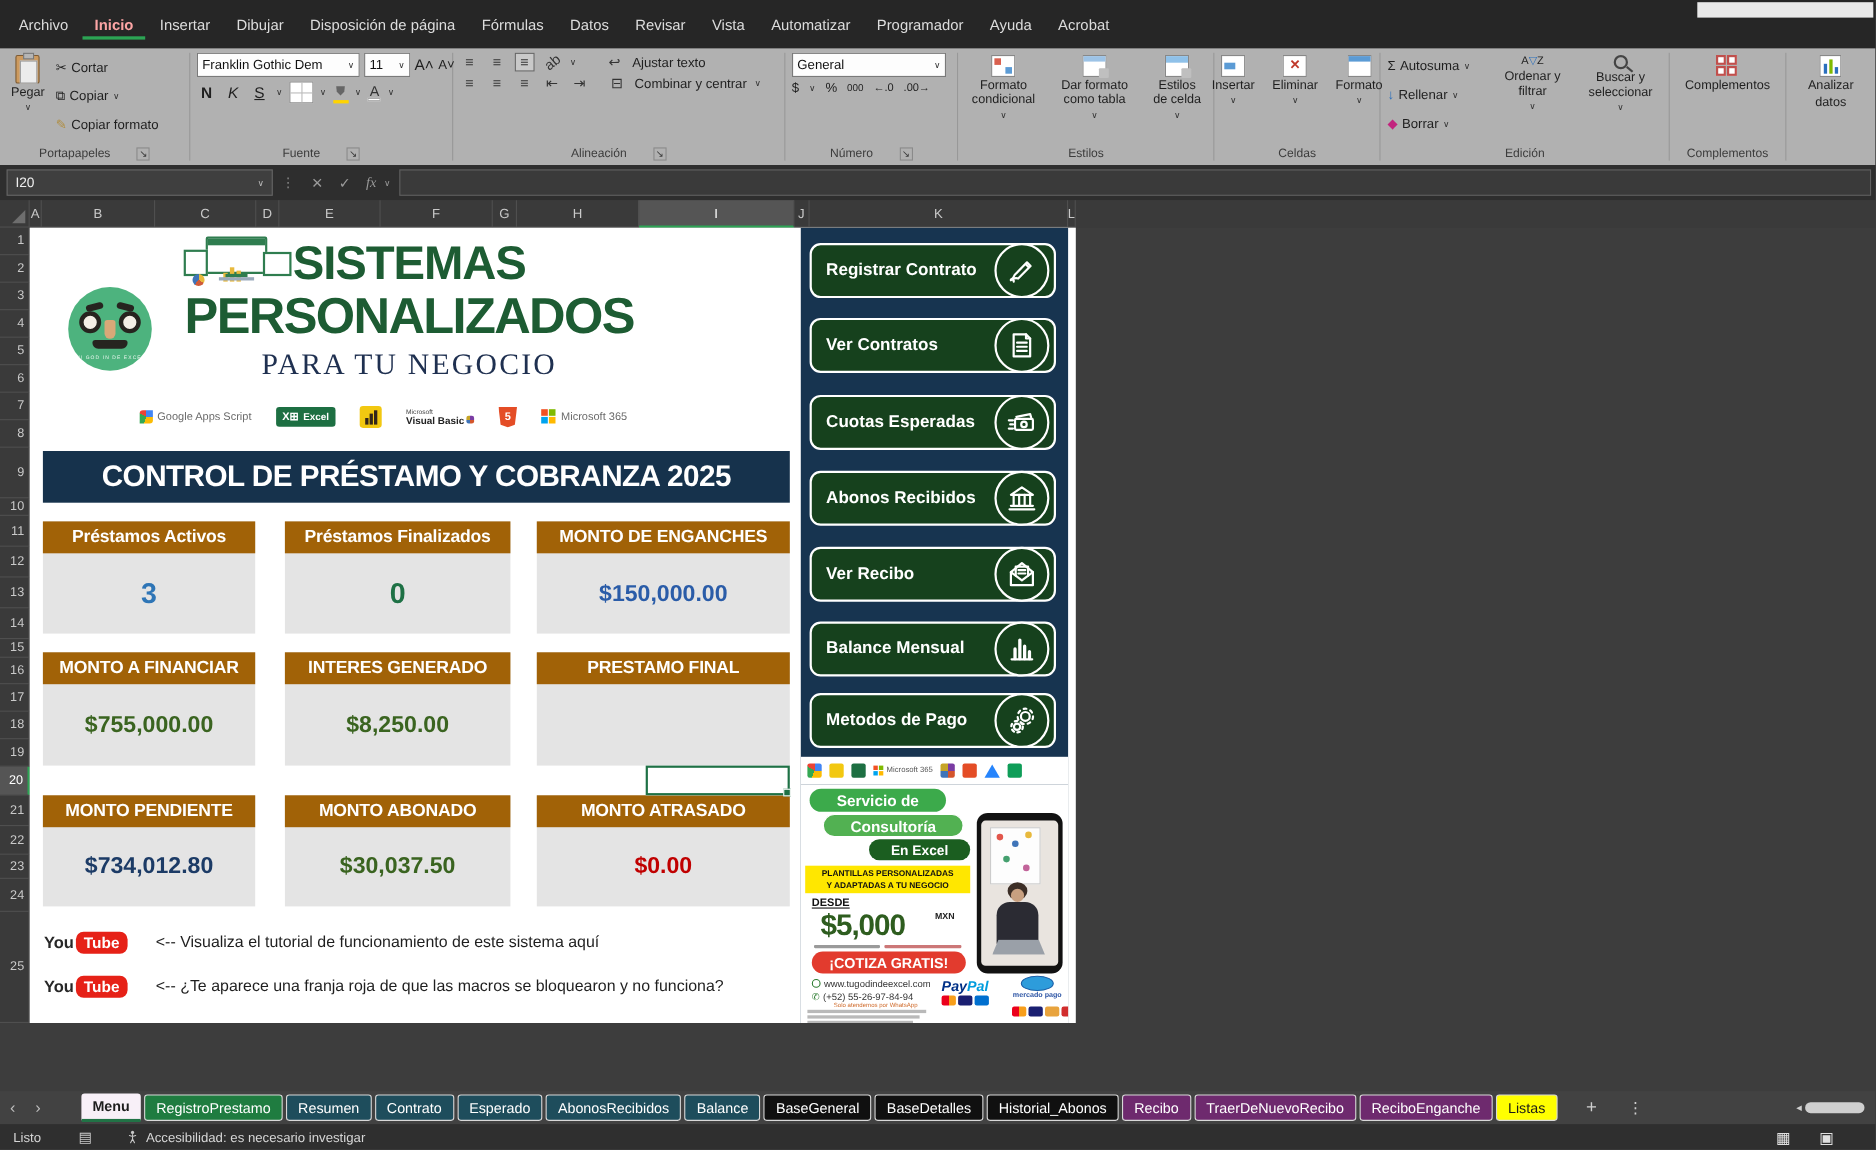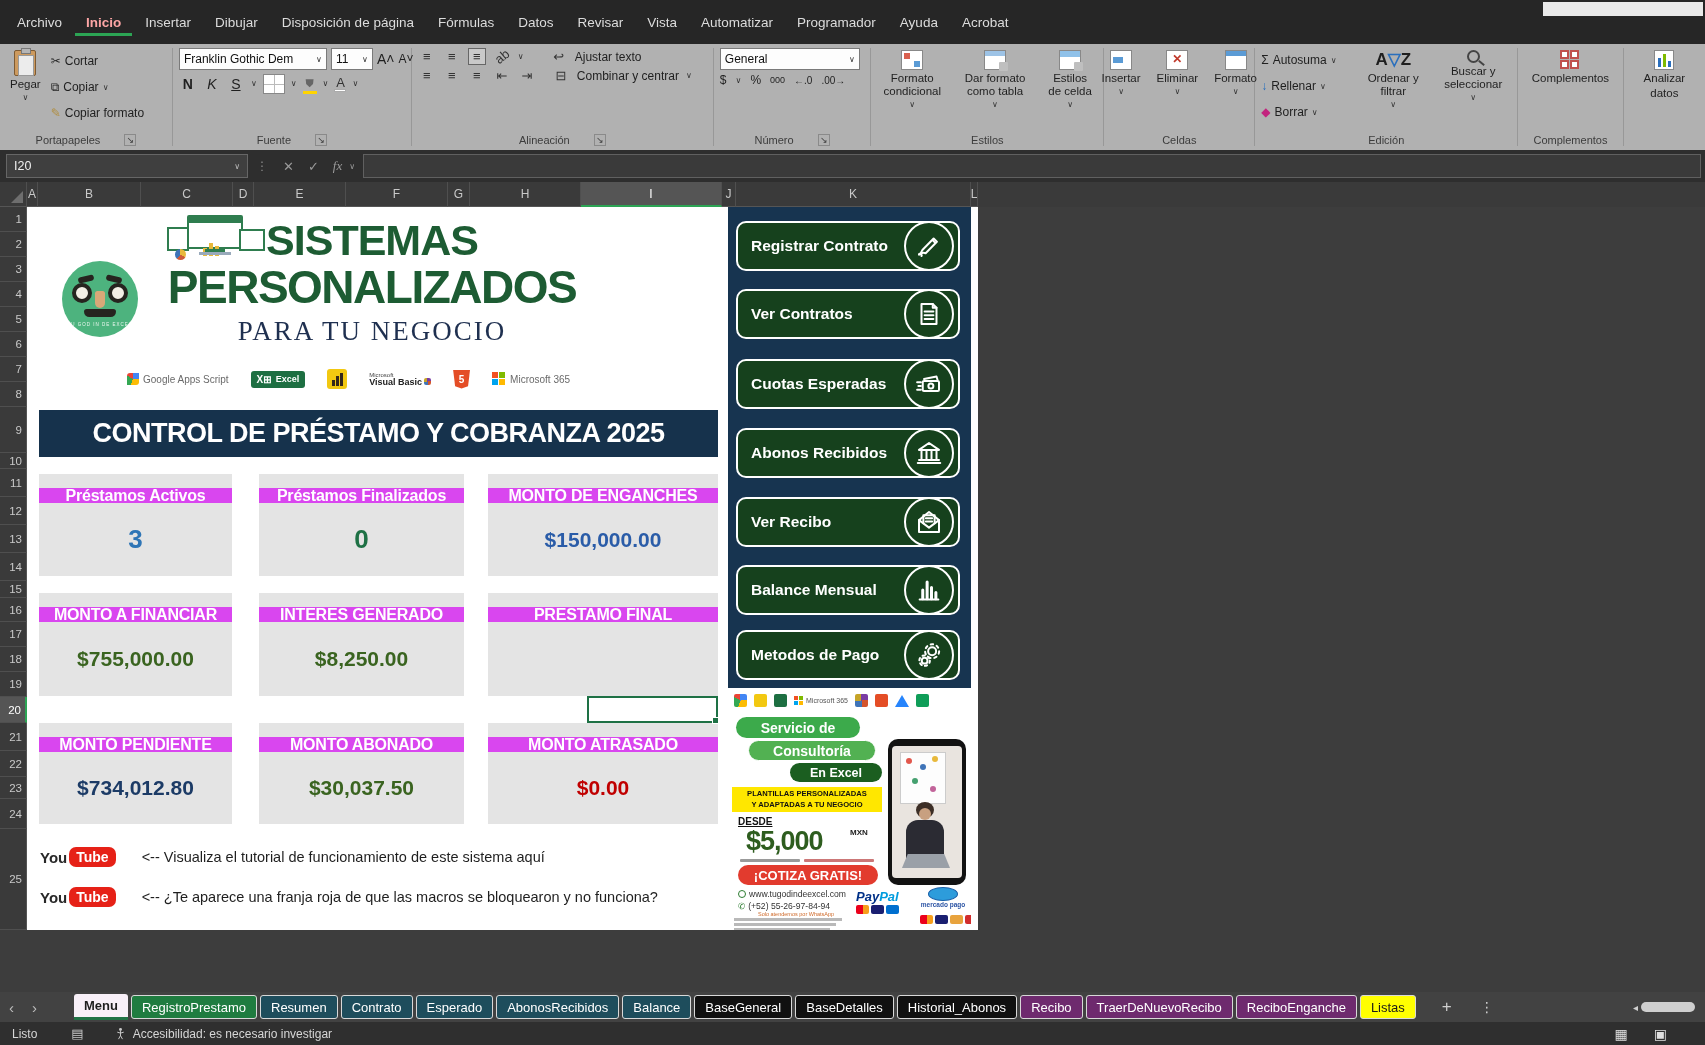--- a/index.html
+++ b/index.html
@@ -104,22 +104,22 @@
   .html5 { width:17px; height:19px; background:#e44d26; clip-path:polygon(0 0,100% 0,88% 88%,50% 100%,12% 88%); color:#fff;
     font-size:10px; font-weight:bold; display:flex; align-items:center; justify-content:center; }
   .m365sq { width:14px; height:14px; display:grid; grid-template-columns:6px 6px; grid-template-rows:6px 6px; gap:1px; }
   .m365sq i:nth-child(1){background:#f25022}.m365sq i:nth-child(2){background:#7fba00}
   .m365sq i:nth-child(3){background:#00a4ef}.m365sq i:nth-child(4){background:#ffb900}
 
   
   #banner { position:absolute; left:12px; top:203px; width:679px; height:47px; background:#16324c;
     color:#fff; display:flex; align-items:center; justify-content:center; font-size:27px; font-weight:bold; letter-spacing:-0.5px; }
   .card { position:absolute; background:#e4e4e4; display:flex; flex-direction:column; }
-  .card-h { height:15px; background:#d946ef; color:#fff; font-weight:bold; font-size:16px; letter-spacing:-0.2px;
-    display:flex; align-items:center; justify-content:center;margin-top:14px; }
+  .card-h { height:29px; background:#a16207; color:#fff; font-weight:bold; font-size:16px; letter-spacing:-0.2px;
+    display:flex; align-items:center; justify-content:center; }
   .card-v { flex:1; display:flex; align-items:center; justify-content:center; font-size:21px; font-weight:bold; }
   .kcol1{left:12px;width:193px}.kcol2{left:232px;width:205px}.kcol3{left:461px;width:230px}
   .krow1{top:267px;height:102px}.krow2{top:386px;height:103px}.krow3{top:516px;height:101px}
   #selcell { position:absolute; left:560px; top:489px; width:131px; height:27px; background:#fff; border:2px solid #1e7145; }
   #selcell:after { content:""; position:absolute; right:-3px; bottom:-3px; width:5px; height:5px; background:#1e7145; border:1px solid #fff; }
 
   
   .ytrow { position:absolute; left:13px; height:32px; display:flex; align-items:center; gap:26px; }
   .ytlogo { display:flex; align-items:center; gap:2px; }
   .ytyou { font-weight:bold; font-size:15px; color:#282828; }
@@ -411,21 +411,21 @@
               <span class="chev">∨</span>
             </div>
           <div class="smallrow" style="height:24px">
               <span style="color:#c2247e">◆</span>
               <span>Borrar</span>
               <span class="chev">∨</span>
             </div>
         </div>
         <div class="stack2" style="flex-direction:row;gap:10px;height:auto">
           <div class="bigbtn" style="width:64px">
-            <span style="font-size:17px;font-weight:bold">A<span style="color:#2a6fbd">▽</span>Z</span>
+            <span style="font-size:10px;font-weight:normal">A<span style="color:#2a6fbd">▽</span>Z</span>
             <span>Ordenar y filtrar</span>
               <span class="chev">∨</span>
           </div>
           <div class="bigbtn" style="width:76px">
             <span class="magn"></span>
             <span>Buscar y seleccionar</span>
               <span class="chev">∨</span>
           </div>
         </div>
       </div>

